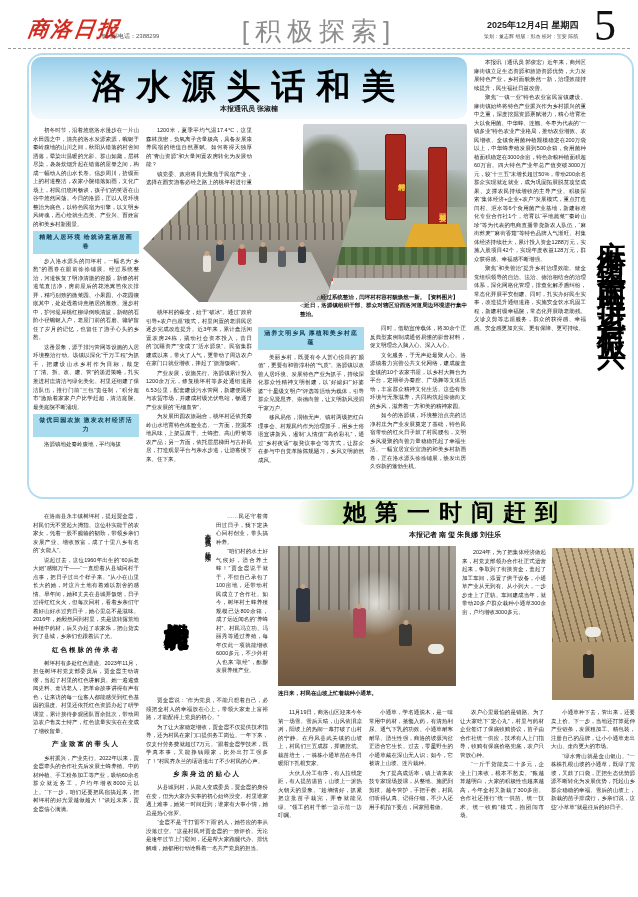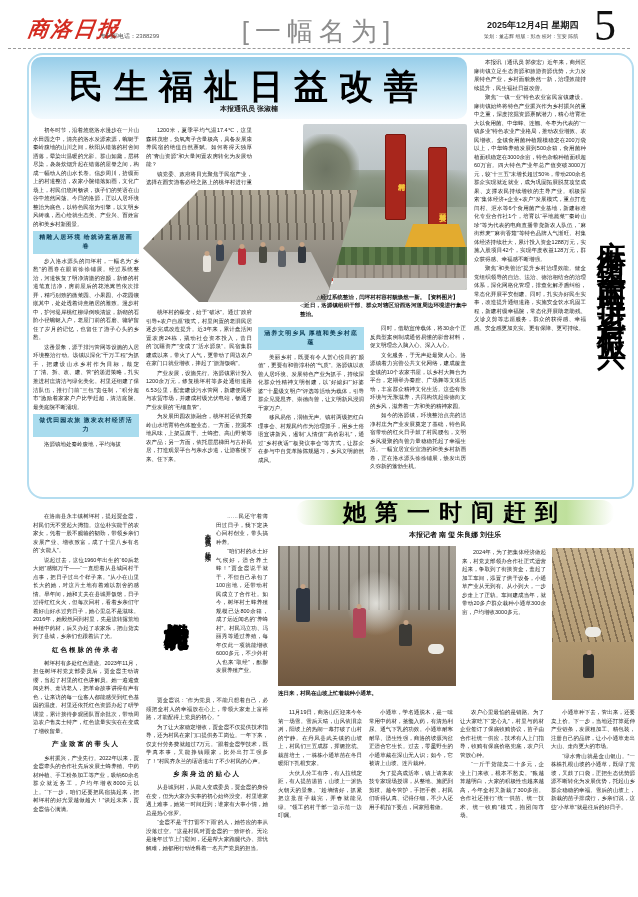--- a/index.html
+++ b/index.html
@@ -127,30 +127,30 @@
   .g-colA { left:278px; top:708px; width:84px; height:182px; }
   .g-colB { left:369px; top:708px; width:84px; height:182px; }
   .g-colC { left:460px; top:708px; width:84px; height:182px; }
   .g-colD { left:551px; top:708px; width:84px; height:182px; }
 </style>
 </head>
 <body>
 
 <div class="abs masthead">商洛日报</div>
 <div class="abs masthead-sub">专刊部电话：2388299</div>
-<div class="abs section-title">[一幅名为]</div>
+<div class="abs section-title">[积极探索]</div>
 <div class="abs hdr-date">2025年12月4日 星期四</div>
 <div class="abs hdr-credits">策划：董志辉  组版：彭杰  校对：宝安  陈航</div>
 <div class="abs page-num">5</div>
 <div class="abs hdr-rule"></div>
 
 <div class="abs top-frame"></div>
 
 <div class="abs banner"></div>
-<div class="abs main-title">民生福祉日益改善</div>
+<div class="abs main-title">洛水源头话和美</div>
 <div class="abs main-byline">本报通讯员  张淑楠</div>
 
 <div class="abs txt m-col1">
     <p class="para">初冬时节，沿着悠悠洛水漫步在一片山水田园之中，清亮的洛水发源索源，蜿蜒于秦岭腹地的山川之间，秋阳从错落的村舍间洒落，晕染出温暖的光影。群山如黛，层林尽染，袅袅炊烟升起在错落的屋脊之间，构成一幅动人的山水长卷。信步周川，拾级而上的村道整洁，农家小院错落如画，文化广场上，村民们悠闲畅谈，孩子们的笑语在山谷中悠然回荡。今日的洛源，正以人居环境整治为底色，以特色民宿为引擎，以文明乡风铸魂，悉心绘就生态美、产业兴、百姓富的和美乡村新图景。</p>
     <span class="subhead cyan">精雕人居环境 绘就诗意栖居画卷</span>
     <p class="para">步入洛水源头的闫坪村，一幅名为“乡愁”的画卷在眼前徐徐铺展。经过系统整治，河道恢复了明净清澈的容颜，新修的村道笔直洁净，房前屋后的花池篱笆依次排开，精巧别致的微菜园、小果园、小花园镶嵌其中，处处透着诗意栖居的雅致。漫步村中，护河堤岸桃红柳绿倒映清波，新砌的石阶小径蜿蜒入户，老屋门前的石磨、辘轳留住了岁月的记忆，也留住了游子心头的乡愁。</p>
     <p class="para">这番景象，源于排污管网等设施的人居环境整治行动。该镇以深化“千万工程”为抓手，把建设山水乡村作为目标，敲定了“清、拆、改、建、管”的递进策略，扎实推进村庄清洁与绿化美化。村里还组建了保洁队伍，推行门前“三包”责任制，“积分超市”激励着家家户户比学赶超，清洁庭院、最美庭院不断涌现。</p>
     <span class="subhead cyan">做优田园农旅 激发农村经济活力</span>
     <p class="para">洛源镇地处秦岭腹地，平均海拔</p>
   </div>

